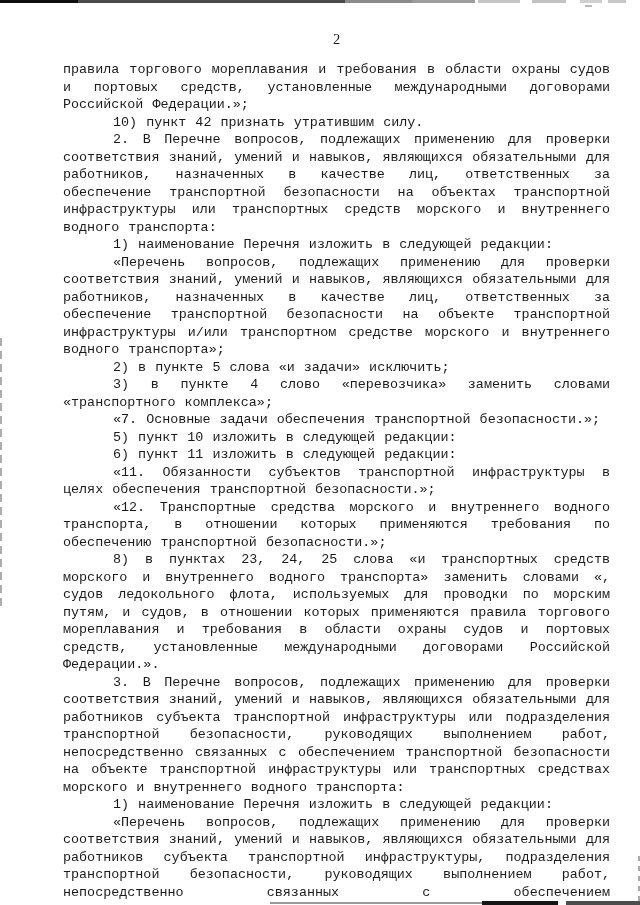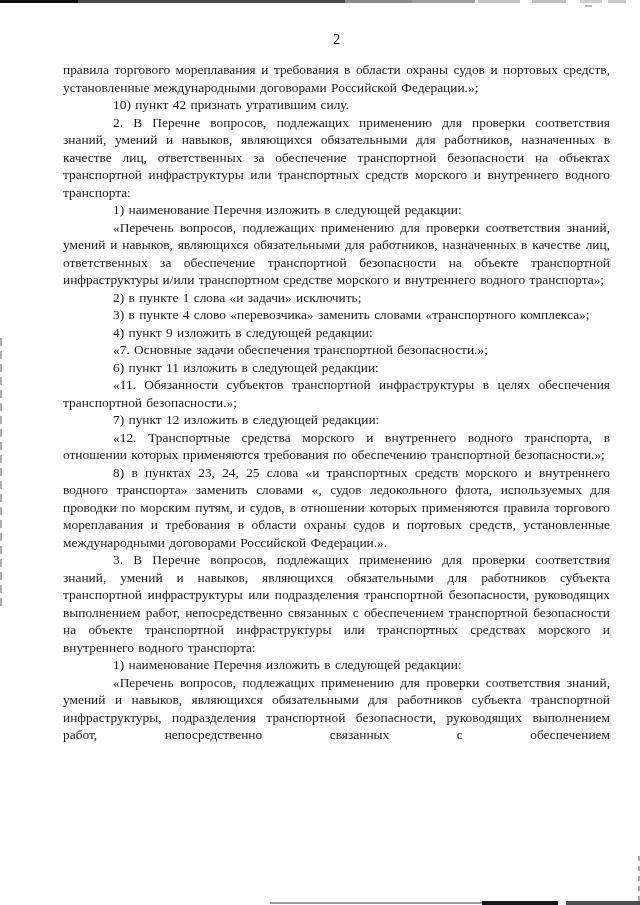--- a/index.html
+++ b/index.html
@@ -43,21 +43,21 @@
     background:repeating-linear-gradient(to bottom,#aaaaaa 0 5px,transparent 5px 10px);
   }
 
   .page-number{
     position:absolute;top:31px;left:63px;width:547px;
     text-align:center;font-size:14.5px;line-height:16px;
   }
 
   .content{
     position:absolute;top:61px;left:63px;width:547px;
-    font-size:13.4px;line-height:17.5px;
+    font-size:13.4px;line-height:17.5px;font-family:Liberation Mono, monospace;
   }
   .content p{
     margin:0;
     text-align:justify;
     word-spacing:1px;
   }
   .content p.indent{text-indent:50px;}
   .content p.continues{text-align-last:justify;}
 </style>
 </head>
@@ -82,27 +82,26 @@
   <div class="speck-top"></div>
 
   <div class="page-number">2</div>
 
   <div class="content">
     <p class="no-indent">правила торгового мореплавания и требования в области охраны судов и портовых средств, установленные международными договорами Российской Федерации.»;</p>
     <p class="indent">10) пункт 42 признать утратившим силу.</p>
     <p class="indent">2. В Перечне вопросов, подлежащих применению для проверки соответствия знаний, умений и навыков, являющихся обязательными для работников, назначенных в качестве лиц, ответственных за обеспечение транспортной безопасности на объектах транспортной инфраструктуры или транспортных средств морского и внутреннего водного транспорта:</p>
     <p class="indent">1) наименование Перечня изложить в следующей редакции:</p>
     <p class="indent">«Перечень вопросов, подлежащих применению для проверки соответствия знаний, умений и навыков, являющихся обязательными для работников, назначенных в качестве лиц, ответственных за обеспечение транспортной безопасности на объекте транспортной инфраструктуры и/или транспортном средстве морского и внутреннего водного транспорта»;</p>
-    <p class="indent">2) в пункте 1 слова «и задачи» исключить;</p>
+    <p class="indent">2) в пункте 5 слова «и задачи» исключить;</p>
     <p class="indent">3) в пункте 4 слово «перевозчика» заменить словами «транспортного комплекса»;</p>
-    <p class="indent">4) пункт 9 изложить в следующей редакции:</p>
     <p class="indent">«7. Основные задачи обеспечения транспортной безопасности.»;</p>
+    <p class="indent">5) пункт 10 изложить в следующей редакции:</p>
     <p class="indent">6) пункт 11 изложить в следующей редакции:</p>
     <p class="indent">«11. Обязанности субъектов транспортной инфраструктуры в целях обеспечения транспортной безопасности.»;</p>
-    <p class="indent">7) пункт 12 изложить в следующей редакции:</p>
     <p class="indent">«12. Транспортные средства морского и внутреннего водного транспорта, в отношении которых применяются требования по обеспечению транспортной безопасности.»;</p>
     <p class="indent">8) в пунктах 23, 24, 25 слова «и транспортных средств морского и внутреннего водного транспорта» заменить словами «, судов ледокольного флота, используемых для проводки по морским путям, и судов, в отношении которых применяются правила торгового мореплавания и требования в области охраны судов и портовых средств, установленные международными договорами Российской Федерации.».</p>
     <p class="indent">3. В Перечне вопросов, подлежащих применению для проверки соответствия знаний, умений и навыков, являющихся обязательными для работников субъекта транспортной инфраструктуры или подразделения транспортной безопасности, руководящих выполнением работ, непосредственно связанных с обеспечением транспортной безопасности на объекте транспортной инфраструктуры или транспортных средствах морского и внутреннего водного транспорта:</p>
     <p class="indent">1) наименование Перечня изложить в следующей редакции:</p>
     <p class="indent continues">«Перечень вопросов, подлежащих применению для проверки соответствия знаний, умений и навыков, являющихся обязательными для работников субъекта транспортной инфраструктуры, подразделения транспортной безопасности, руководящих выполнением работ, непосредственно связанных с обеспечением</p>
   </div>
 
   <div class="artifact-bottom-gray"></div>
   <div class="artifact-bottom-black"></div>
   <div class="artifact-bottom-dark"></div>

